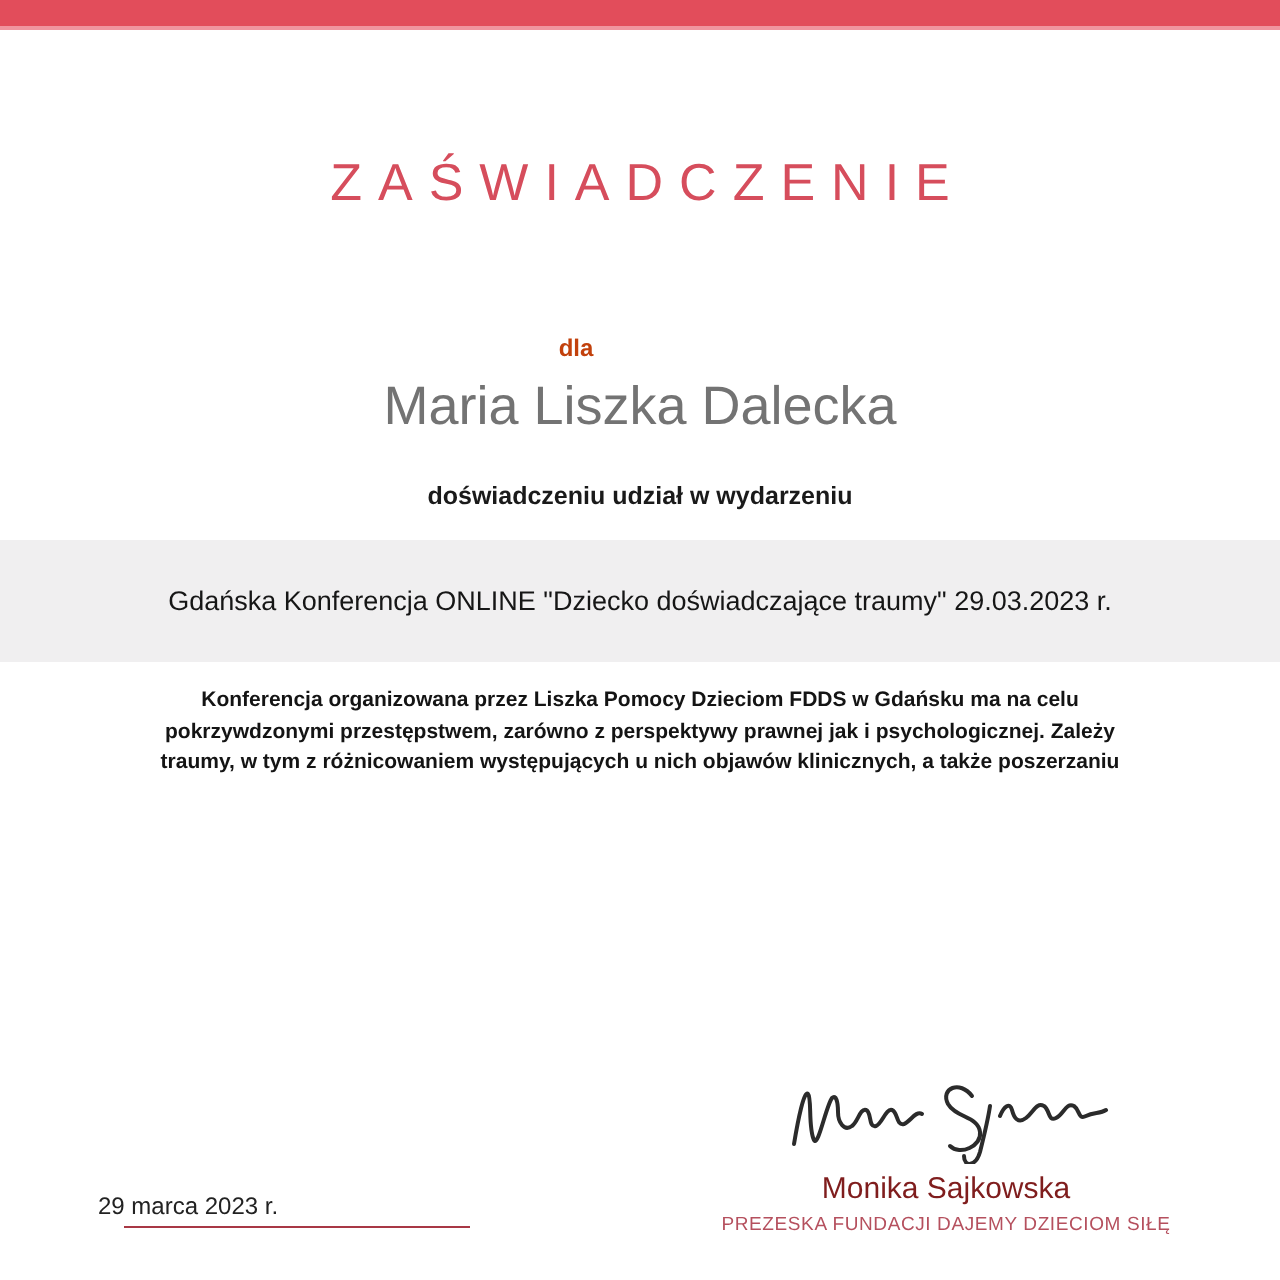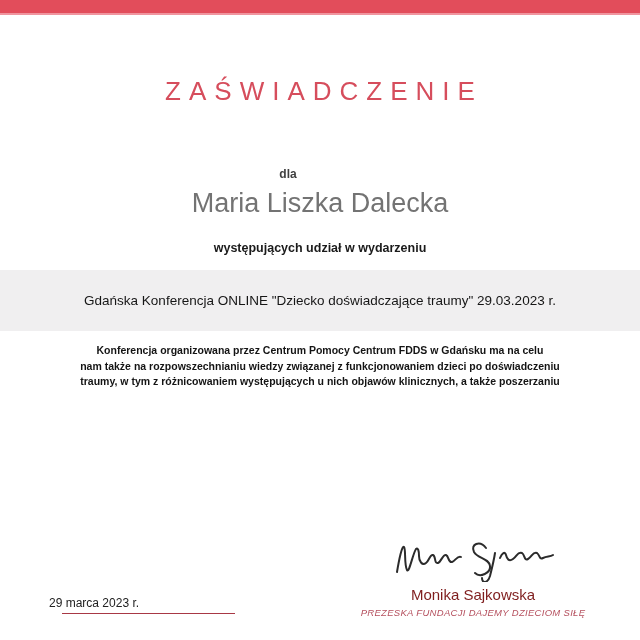--- a/index.html
+++ b/index.html
@@ -20,21 +20,21 @@
   }
   .cert-title {
     position: absolute; top: 76px; left: 0; width: 640px;
     text-align: center;
     font-size: 26px; font-weight: 400;
     letter-spacing: 8px; padding-left: 8px; box-sizing: border-box;
     color: #d64d5c;
   }
   .recipient-label {
     position: absolute; top: 167px; left: 0; width: 576px;
-    text-align: center; font-size: 12px; font-weight: 700; color: #404040;
+    text-align: center; font-size: 12px; font-weight: 700; color: #c2410c;
   }
   .recipient-name {
     position: absolute; top: 188px; left: 0; width: 640px;
     text-align: center; font-size: 27px; font-weight: 400; color: #737373;
   }
   .confirmation {
     position: absolute; top: 241px; left: 0; width: 640px;
     text-align: center; font-size: 12.5px; font-weight: 700; color: #1a1a1a;
   }
   .event-band {
@@ -56,21 +56,21 @@
   }
   .signature-block { position: absolute; left: 353px; top: 536px; width: 240px; }
   .signature-svg { position: absolute; left: 35px; top: 0; }
   .signer-name {
     position: absolute; top: 50px; left: 0; width: 240px;
     text-align: center; font-size: 15px; font-weight: 400; color: #7f1d1d;
   }
   .signer-title {
     position: absolute; top: 71px; left: -30px; width: 300px;
     text-align: center; font-size: 9.5px; font-weight: 400;
-    letter-spacing: 0.3px; color: #b5505e; white-space: nowrap; font-style: italic;
+    letter-spacing: 0.3px; color: #b5505e; white-space: nowrap;
   }
   .issue-date {
     position: absolute; top: 596px; left: 49px;
     font-size: 12px; font-weight: 400; color: #222222;
   }
   .date-line {
     position: absolute; top: 613px; left: 62px; width: 173px; height: 0;
     border-top: 1.5px solid #a83845;
   }
 </style>
@@ -80,29 +80,29 @@
 <div class="page">
 
   <div class="top-bar"></div>
 
   <div class="cert-title">ZAŚWIADCZENIE</div>
 
   <div class="recipient-label">dla</div>
 
   <div class="recipient-name">Maria Liszka Dalecka</div>
 
-  <div class="confirmation">występujących udział w wydarzeniu</div>
+  <div class="confirmation">doświadczeniu udział w wydarzeniu</div>
 
   <div class="event-band">
     <div class="event-title">Gdańska Konferencja ONLINE "Dziecko doświadczające traumy" 29.03.2023 r.</div>
   </div>
 
   <div class="description">
-    <div class="line">Konferencja organizowana przez Centrum Pomocy Centrum FDDS w Gdańsku ma na celu</div>
-    <div class="line">nam także na rozpowszechnianiu wiedzy związanej z funkcjonowaniem dzieci po doświadczeniu</div>
+    <div class="line">Konferencja organizowana przez Liszka Pomocy Dzieciom FDDS w Gdańsku ma na celu</div>
+    <div class="line">pokrzywdzonymi przestępstwem, zarówno z perspektywy prawnej jak i psychologicznej. Zależy</div>
     <div class="line">traumy, w tym z różnicowaniem występujących u nich objawów klinicznych, a także poszerzaniu</div>
   </div>
 
   <div class="signature-block">
     <svg class="signature-svg" width="170" height="46" viewBox="0 0 170 46" fill="none">
       <path d="M9,36 C11,24 14,9 16,11 C18,13 16,28 19,34 C21,38 25,17 28,13 C30,11 31,15 31,20 C31,25 34,30 38,27 C41,25 42,18 45,19 C48,20 46,28 50,27 C53,26 55,18 58,19 C61,20 60,27 64,26 C67,25 70,19 73,21" stroke="#2b2b2b" stroke-width="2" stroke-linecap="round" fill="none"></path>
       <path d="M98,12 C92,4 82,8 86,16 C90,23 101,22 102,30 C103,37 92,42 87,37" stroke="#2b2b2b" stroke-width="2" stroke-linecap="round" fill="none"></path>
       <path d="M107,17 C106,24 104,32 102,40 C100,47 94,48 94,42" stroke="#2b2b2b" stroke-width="2" stroke-linecap="round" fill="none"></path>
       <path d="M112,22 C114,17 117,15 118,19 C119,23 121,26 125,23 C129,20 130,15 134,17 C137,19 136,25 140,23 C144,21 145,15 149,17 C152,19 151,24 155,22 C159,20 162,21 165,19" stroke="#2b2b2b" stroke-width="2" stroke-linecap="round" fill="none"></path>
     </svg>

